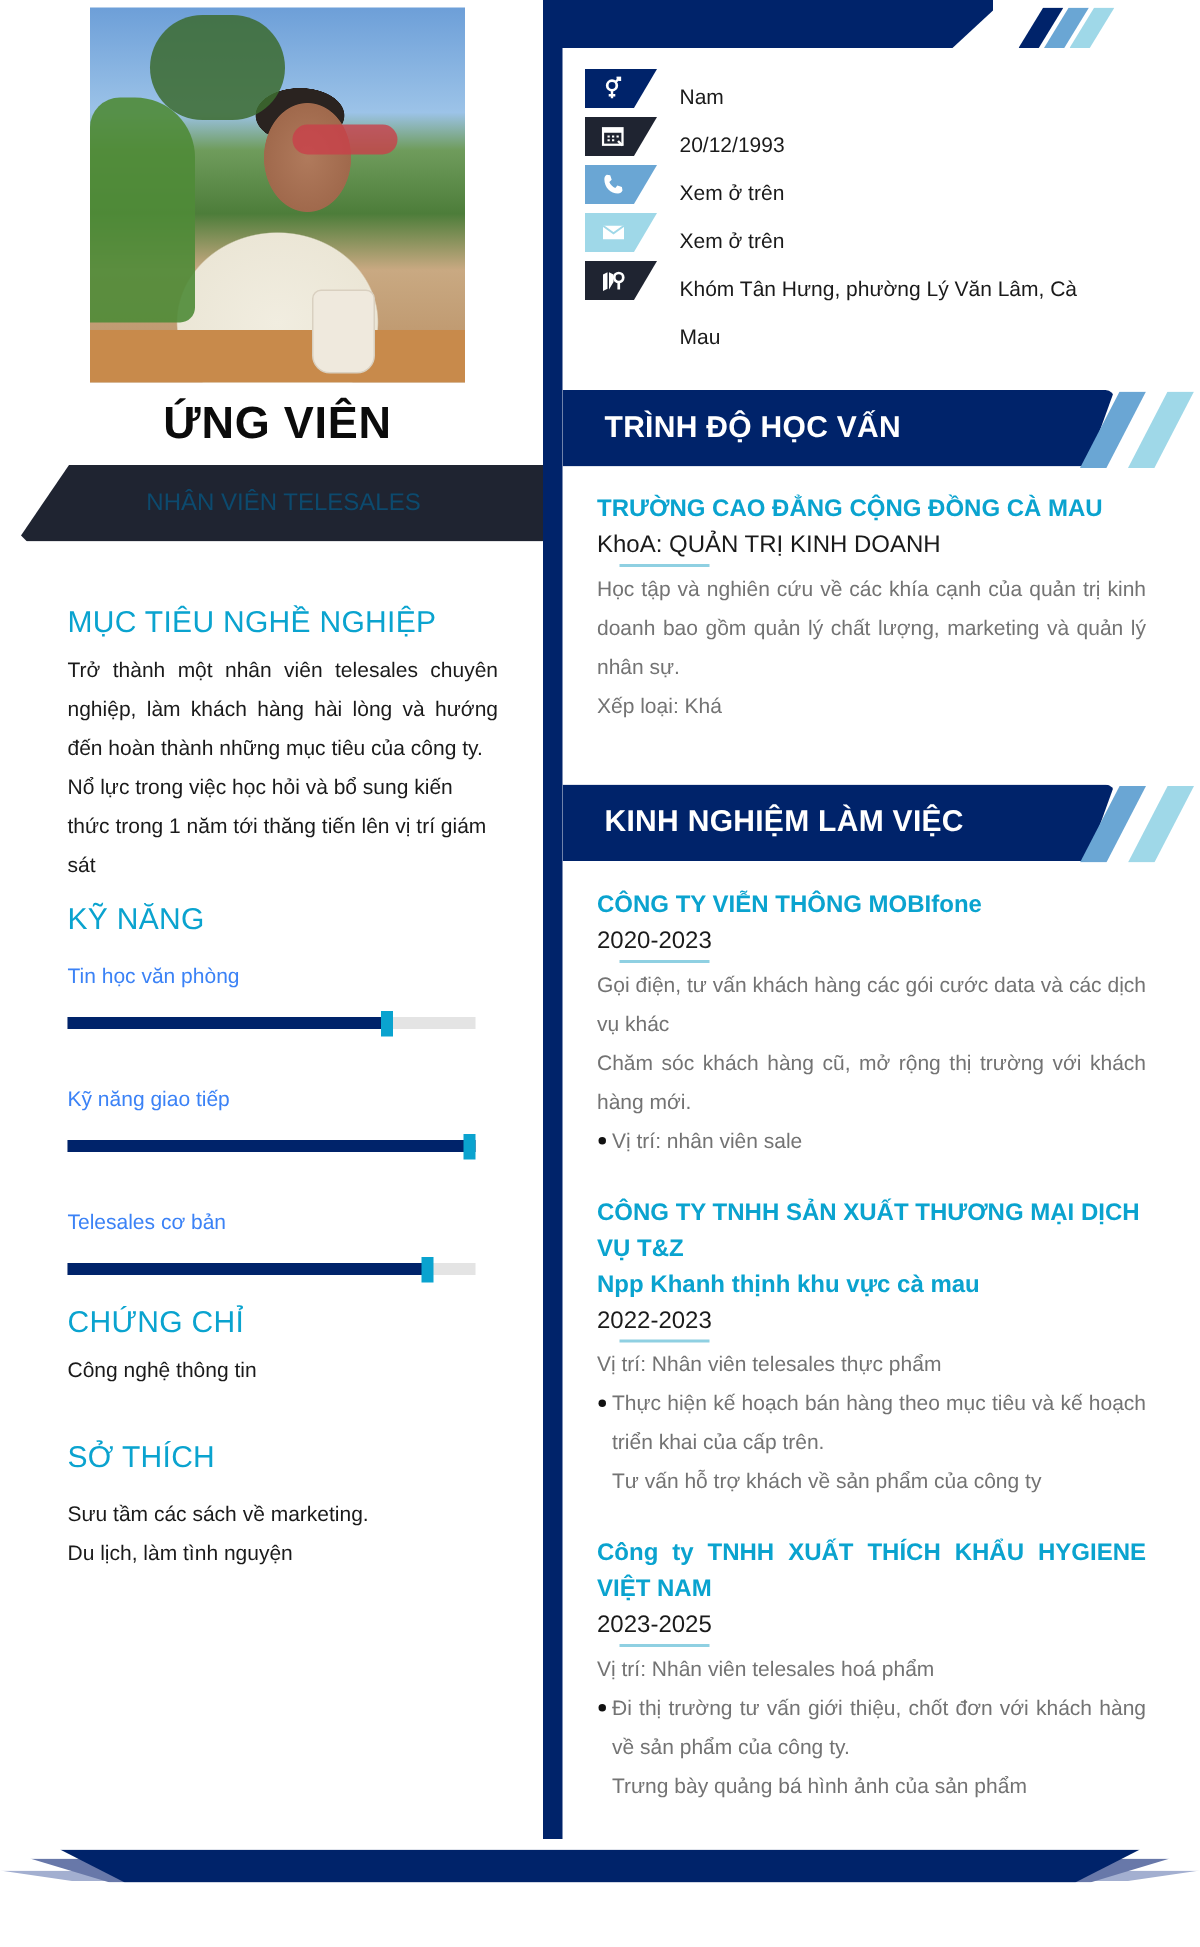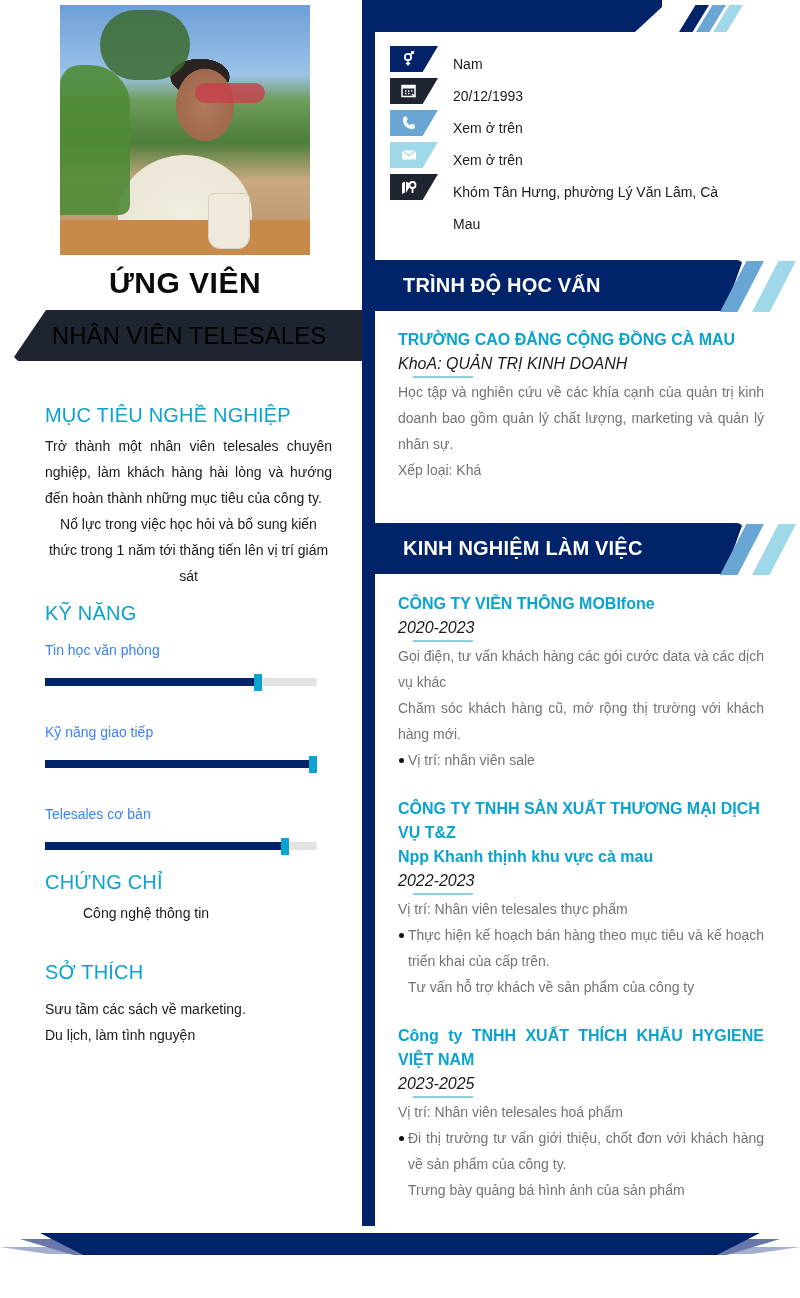--- a/index.html
+++ b/index.html
@@ -27,21 +27,21 @@
     font-size: 30px; font-weight: 700; color: #0b0b0b; letter-spacing: .5px;
   }
   .role-banner {
     position: absolute; left: 14px; top: 310px; width: 348px; height: 51px;
     background: #1f2431;
     clip-path: polygon(32px 0, 100% 0, 100% 100%, 4px 100%, 0 92%);
     border-radius: 4px 0 0 4px;
   }
   .role-text {
     position: absolute; left: 14px; top: 310px; width: 350px; height: 51px;
-    line-height: 51px; text-align: center; color: #000000; font-size: 24px;
+    line-height: 51px; text-align: center; color: #0c4a6e; font-size: 16px;
     padding-left: 0;
   }
 
   .l-sec { position: absolute; left: 45px; width: 287px; }
   .l-title { font-size: 20px; font-weight: 400; color: #0aa3cf; letter-spacing: .2px; }
   .l-text { font-size: 14px; line-height: 26px; color: #1a1a1a; text-align: justify; }
 
   .skill-name { font-size: 14px; color: #3b82f6; height: 18px; line-height: 18px; }
   .skill-track { position: relative; width: 272px; height: 8px; background: #e4e4e4; margin-top: 19px; }
   .skill-fill { position: absolute; left: 0; top: 0; height: 8px; background: #00236a; }
@@ -73,21 +73,21 @@
   .sec-banner {
     position: absolute; left: 375px; width: 368px; height: 51px; background: #00236a;
     clip-path: polygon(0 0, 100% 0, 95% 100%, 0 100%);
     border-radius: 0 6px 6px 0;
   }
   .sec-banner-text { position: absolute; left: 403px; height: 51px; line-height: 51px; color: #ffffff; font-size: 20px; font-weight: 700; letter-spacing: .2px; }
   .sec-stripe { position: absolute; width: 44px; height: 51px; clip-path: polygon(60% 0, 100% 0, 40% 100%, 0 100%); }
 
   .r-block { position: absolute; left: 398px; width: 366px; }
   .r-org { font-size: 16px; font-weight: 700; color: #0aa3cf; line-height: 24px; }
-  .r-sub { font-size: 16px; color: #1a1a1a; line-height: 24px; display: inline-block; position: relative; font-style: italic; }
+  .r-sub { font-size: 16px; color: #1a1a1a; line-height: 24px; display: inline-block; position: relative; }
   .r-sub::after { content: ""; position: absolute; left: 15px; bottom: -2px; width: 60px; height: 2px; background: #8fd0e2; }
   .r-text { font-size: 14px; line-height: 26px; color: #737373; text-align: justify; }
   .r-bullet { position: relative; padding-left: 10px; }
   .r-bullet::before { content: ""; position: absolute; left: 1px; top: 11px; width: 5px; height: 5px; border-radius: 50%; background: #111; }
   .r-indent { padding-left: 10px; }
 
   
   .bottom-wrap { position: absolute; left: 0; top: 1233px; width: 800px; height: 22px; }
   .bb-l2 { position: absolute; left: 0; top: 14px; width: 800px; height: 7px; background: #a3afd0; clip-path: polygon(0 0, 100% 0, 94% 100%, 6% 100%); }
   .bb-l1 { position: absolute; left: 20px; top: 6px; width: 760px; height: 16px; background: #6878a9; clip-path: polygon(0 0, 100% 0, 93% 100%, 7% 100%); }
@@ -104,21 +104,21 @@
   <div class="cup"></div>
 </div>
 
 <div class="name">ỨNG VIÊN</div>
 <div class="role-banner"></div>
 <div class="role-text">NHÂN VIÊN TELESALES</div>
 
 <div class="l-sec" style="top:404px;">
   <div class="l-title">MỤC TIÊU NGHỀ NGHIỆP</div>
   <div class="l-text" style="margin-top:6px;">Trở thành một nhân viên telesales chuyên nghiệp, làm khách hàng hài lòng và hướng đến hoàn thành những mục tiêu của công ty.</div>
-  <div class="l-text" style="text-align:center;">Nổ lực trong việc học hỏi và bổ sung kiến thức trong 1 năm tới thăng tiến lên vị trí giám sát</div>
+  <div class="l-text" style="text-align:left;">Nổ lực trong việc học hỏi và bổ sung kiến thức trong 1 năm tới thăng tiến lên vị trí giám sát</div>
 </div>
 
 <div class="l-sec" style="top:602px;">
   <div class="l-title">KỸ NĂNG</div>
 
   <div style="margin-top:16px;">
     <div class="skill-name">Tin học văn phòng</div>
     <div class="skill-track">
       <div class="skill-fill" style="width:78%;"></div>
       <div class="skill-handle" style="left:calc(78% - 3px);"></div>
@@ -137,21 +137,21 @@
     <div class="skill-name">Telesales cơ bản</div>
     <div class="skill-track">
       <div class="skill-fill" style="width:88%;"></div>
       <div class="skill-handle" style="left:calc(88% - 3px);"></div>
     </div>
   </div>
 </div>
 
 <div class="l-sec" style="top:871px;">
   <div class="l-title">CHỨNG CHỈ</div>
-  <div class="l-text" style="margin-top:6px;margin-left:38px;">Công nghệ thông tin</div>
+  <div class="l-text" style="margin-top:6px;">Công nghệ thông tin</div>
 </div>
 
 <div class="l-sec" style="top:961px;">
   <div class="l-title">SỞ THÍCH</div>
   <div class="l-text" style="margin-top:12px;">Sưu tầm các sách về marketing.</div>
   <div class="l-text">Du lịch, làm tình nguyện</div>
 </div>
 
 <div class="vbar"></div>
 

